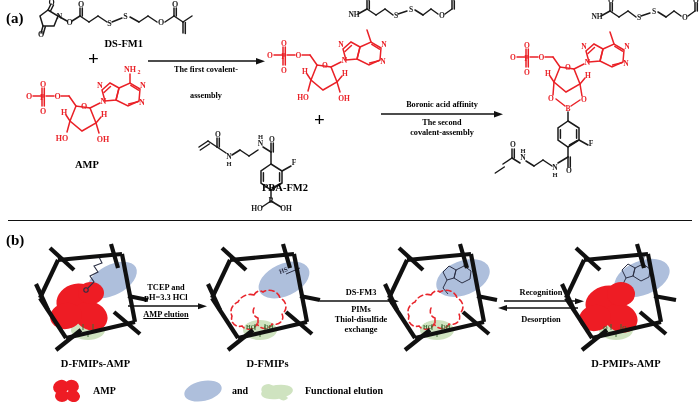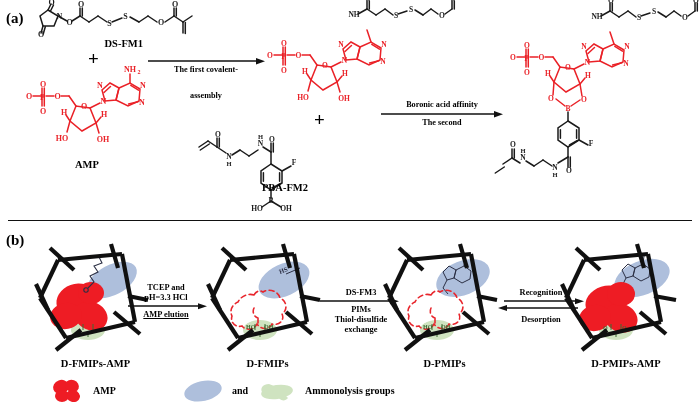--- a/index.html
+++ b/index.html
@@ -247,20 +247,21 @@
     </g>
   </svg>
   <div class="abs cmpd-name" style="left:245px;top:182px;width:80px;text-align:center;font-family:Liberation Serif, serif;">PBA-FM2</div>
 
   <div class="abs arrow-txt" style="left:375px;top:100px;width:134px;">Boronic acid affinity</div>
   <svg class="abs" style="left:381px;top:111px;" width="124" height="8">
     <line x1="0" y1="3" x2="113" y2="3" stroke="#111" stroke-width="1.6"></line>
     <polygon points="113,0 122,3.2 113,6.4" fill="#111"></polygon>
   </svg>
   <div class="abs arrow-txt" style="left:375px;top:118px;width:134px;">The second</div>
+  <div class="abs arrow-txt" style="left:375px;top:128px;width:134px;">covalent-assembly</div>
 
   <svg class="abs" style="left:505px;top:0px;" width="195" height="205" viewBox="0 0 195 205">
 
     <g stroke="#1a1a1a" stroke-width="1.5" fill="none" stroke-linecap="round">
       <line x1="96" y1="16" x2="105" y2="11"></line>
       <line x1="105" y1="11" x2="105" y2="3"></line>
         <line x1="107.3" y1="11" x2="107.3" y2="3"></line>
       <line x1="105" y1="11" x2="114" y2="17"></line>
       <line x1="114" y1="17" x2="123" y2="11"></line>
       <line x1="123" y1="11" x2="131" y2="17"></line>
@@ -483,21 +484,20 @@
       <line x1="99" y1="84" x2="86" y2="16"></line>
       <line x1="86" y1="16" x2="22" y2="22"></line>
       <line x1="14" y1="10" x2="38" y2="32"></line>
       <line x1="75" y1="6" x2="82" y2="30"></line>
       <line x1="92" y1="58" x2="112" y2="62"></line>
       <line x1="20" y1="112" x2="45" y2="92"></line>
       <line x1="78" y1="74" x2="104" y2="96"></line>
       <line x1="0" y1="46" x2="12" y2="72"></line>
     </g>
   </svg>
-  <div class="abs cmpd-name" style="left:392px;top:358px;width:105px;text-align:center;">D-PMIPs</div>
 
   <div class="abs arrow-txt-b" style="left:494px;top:288px;width:94px;">Recognition</div>
   <svg class="abs" style="left:498px;top:298px;" width="86" height="16">
     <line x1="6" y1="3" x2="78" y2="3" stroke="#111" stroke-width="1.5"></line>
     <polygon points="77,0.2 86,3.2 77,6.2" fill="#111"></polygon>
     <line x1="8" y1="10" x2="80" y2="10" stroke="#111" stroke-width="1.5"></line>
     <polygon points="9,7 0,10 9,13" fill="#111"></polygon>
   </svg>
   <div class="abs arrow-txt-b" style="left:494px;top:315px;width:94px;">Desorption</div>
 
@@ -552,15 +552,15 @@
 
   <svg class="abs" style="left:182px;top:378px;" width="42" height="26" viewBox="0 0 42 26">
     <ellipse cx="21" cy="13" rx="19" ry="10" fill="#aebfdc" transform="rotate(-12 21 13)"></ellipse>
   </svg>
   <div class="abs legend-txt" style="left:232px;top:385px;">and</div>
 
   <svg class="abs" style="left:259px;top:378px;" width="42" height="26" viewBox="0 0 42 26">
     <path d="M10,6 C4,6 1,10 3,14 C9,15 14,16 18,17 C20,23 26,24 29,20 C24,15 17,8 10,6 Z" fill="#cfe3c0"></path>
     <ellipse cx="18" cy="14" rx="16" ry="7" fill="#cfe3c0" transform="rotate(-8 18 14)"></ellipse>
   </svg>
-  <div class="abs legend-txt" style="left:305px;top:385px;">Ammonolysis groups</div>
+  <div class="abs legend-txt" style="left:305px;top:385px;">Functional elution</div>
 
 </div>
 
 </body></html>

